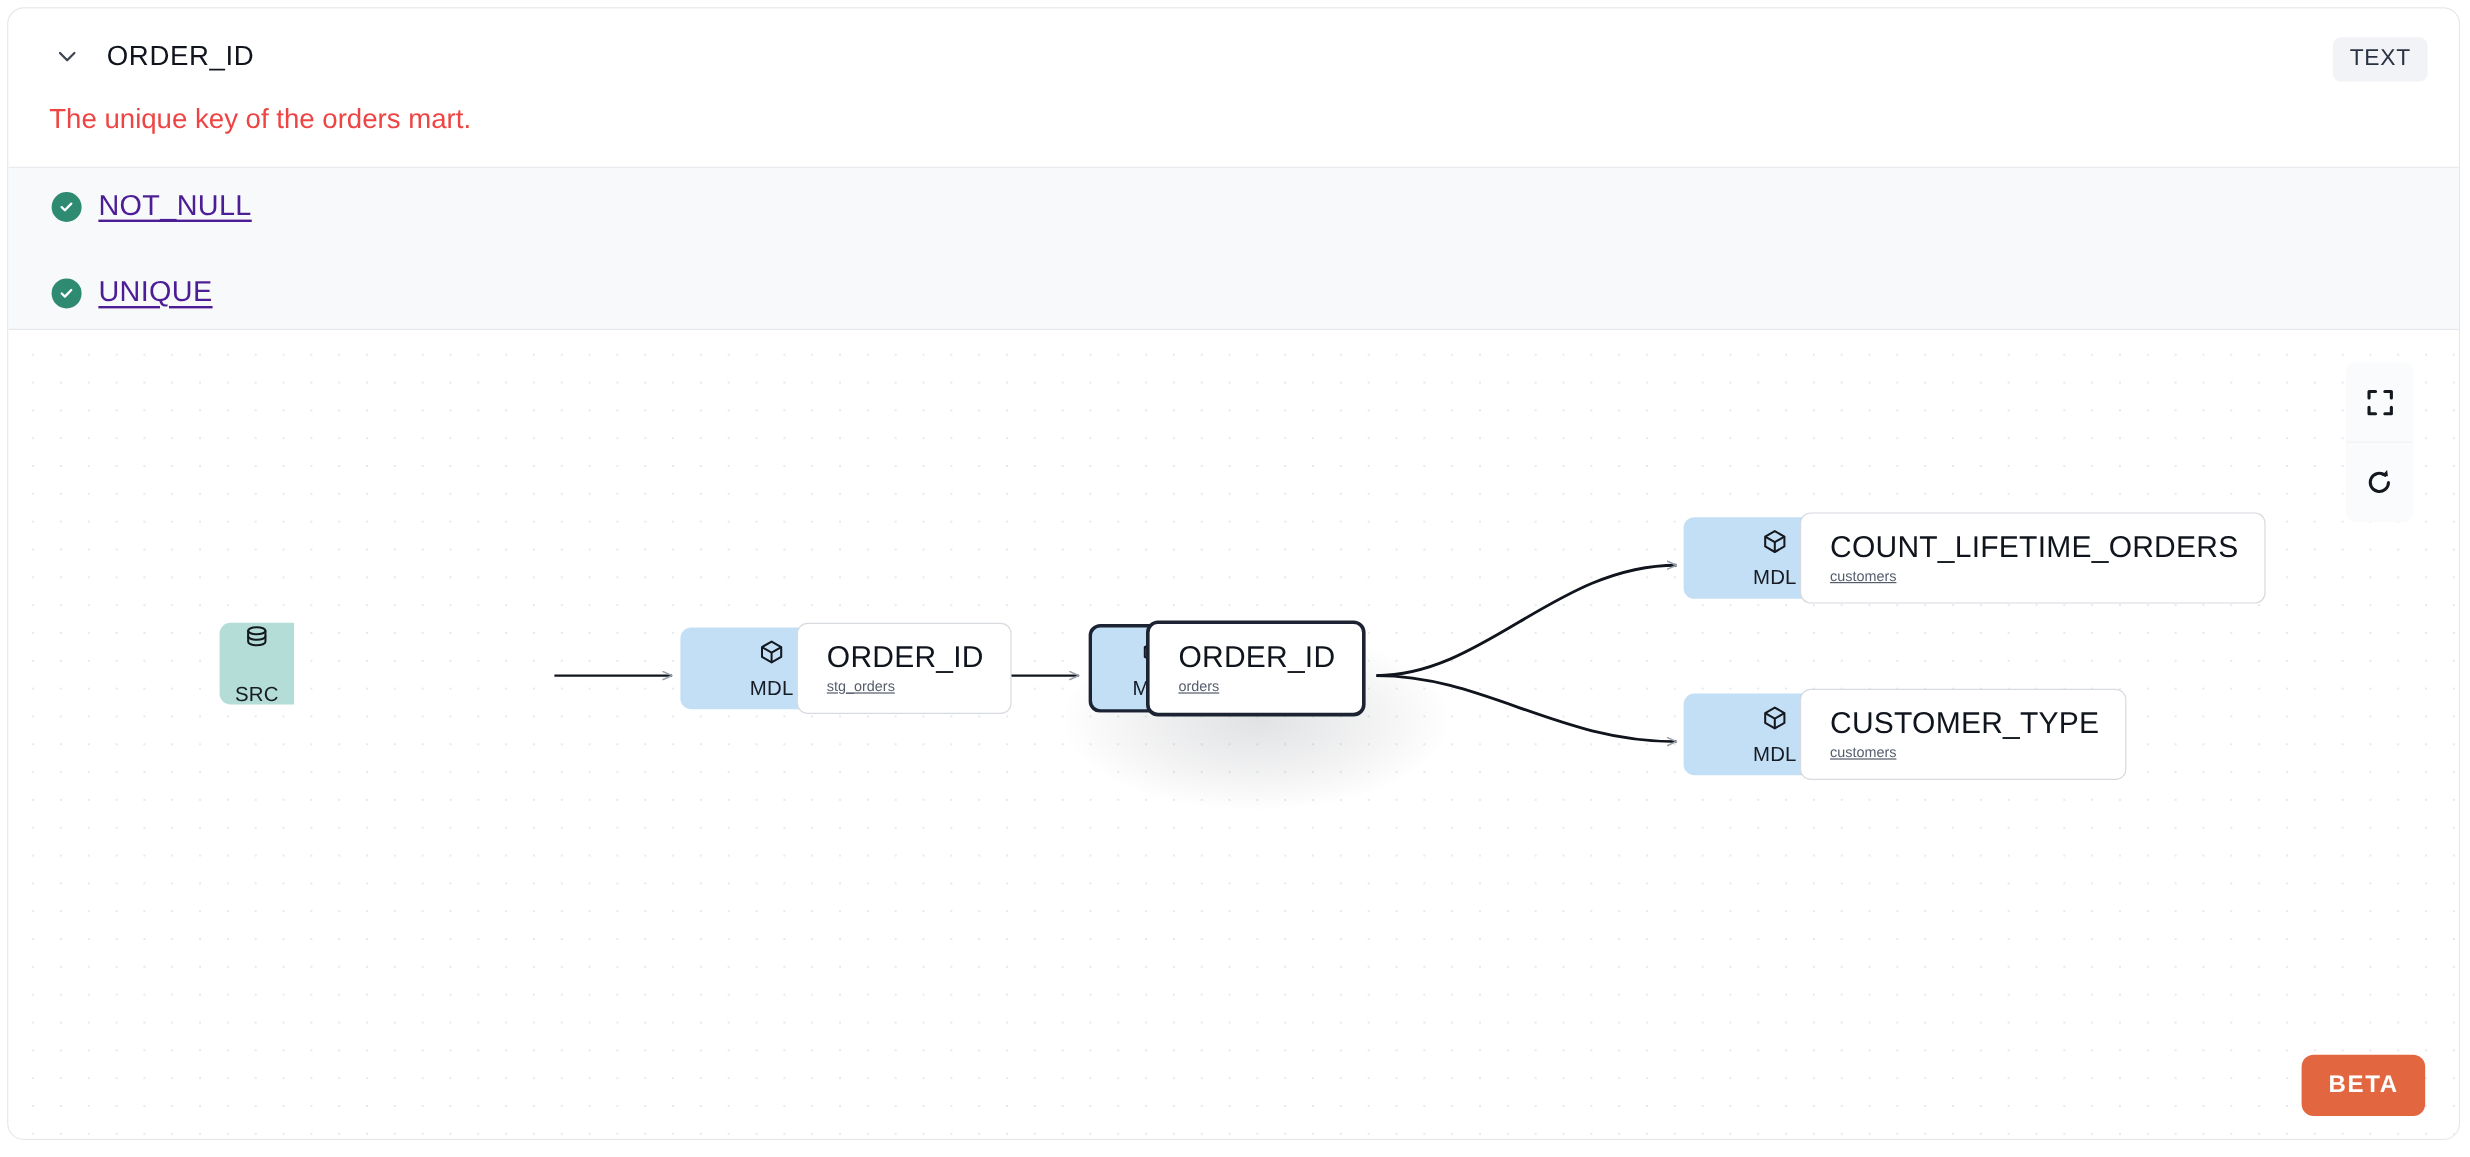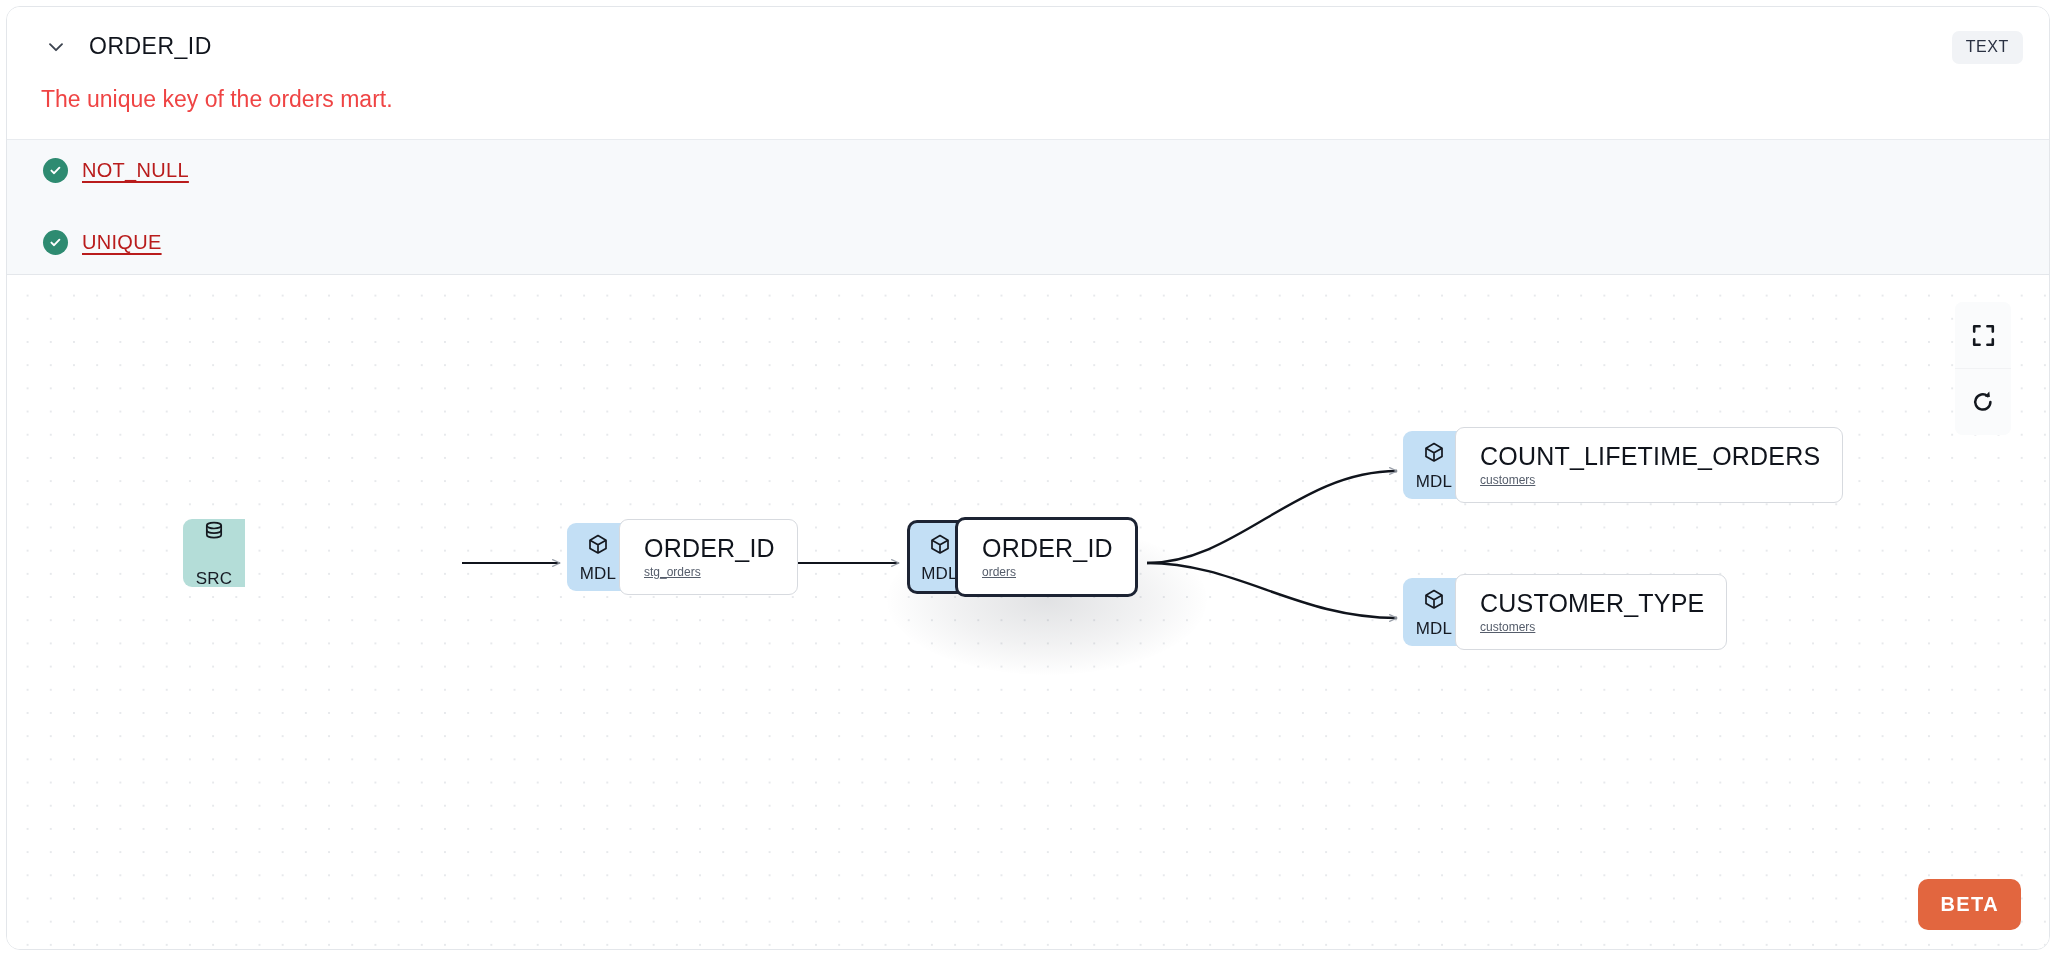--- a/index.html
+++ b/index.html
@@ -59,21 +59,21 @@
     color: #10141c;
     font-weight: 400;
     white-space: nowrap;
   }
   .type-badge {
     position: absolute;
     right: 26px;
     top: 24px;
     background: #f1f3f6;
     color: #2a3142;
-    font-size: 16px;
+    font-size: 19px;
     letter-spacing: 0.6px;
     padding: 7px 14px 8px;
     border-radius: 7px;
   }
   .description {
     position: absolute;
     left: 34px;
     top: 79px;
     font-size: 23px;
     color: #ef4444;
@@ -102,22 +102,22 @@
     height: 25px;
     border-radius: 50%;
     background: #2e8b71;
     display: flex;
     align-items: center;
     justify-content: center;
     flex: 0 0 auto;
   }
   .check-icon svg { display: block; }
   .test-link {
-    font-size: 20px;
-    color: #b91c1c;
+    font-size: 24px;
+    color: #4c1d95;
     text-decoration: underline;
     text-underline-offset: 4px;
     letter-spacing: 0.3px;
     cursor: pointer;
     white-space: nowrap;
   }
 
   
   .canvas {
     position: relative;
@@ -187,21 +187,21 @@
   .node .sub {
     font-size: 12px;
     color: #555d6b;
     line-height: 1.15;
     white-space: nowrap;
     text-decoration: underline;
   }
 
   
   .badge.src { background: #b4ddd8; justify-content: space-between; }
-  .badge.mdl { background: #c3dff5; }
+  .badge.mdl { background: #c3dff5; padding-left: 45px; }
 
   
   .node.selected .badge {
     border: 3px solid #1c2333;
     border-right: none;
     border-radius: 10px 0 0 10px;
     height: 74px;
     box-sizing: border-box;
   }
   .node.selected .body {

